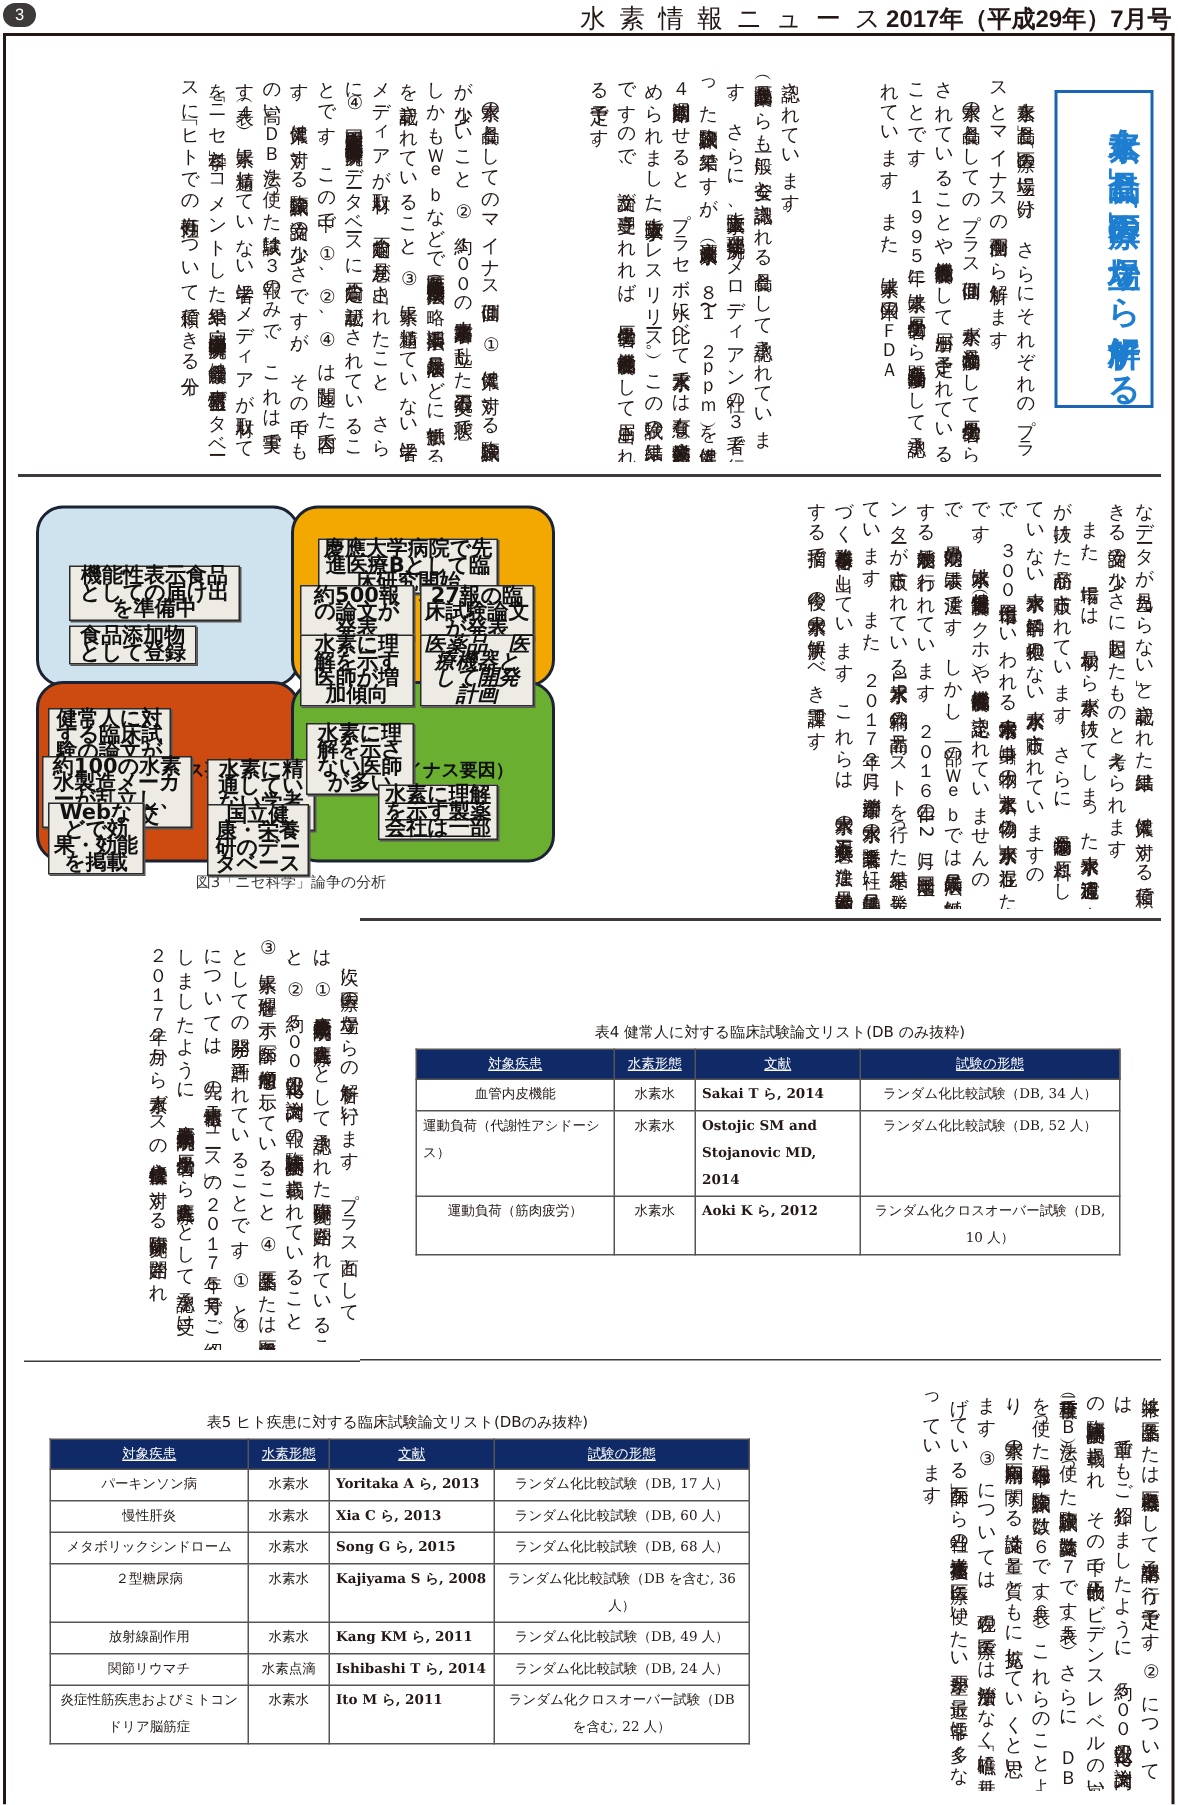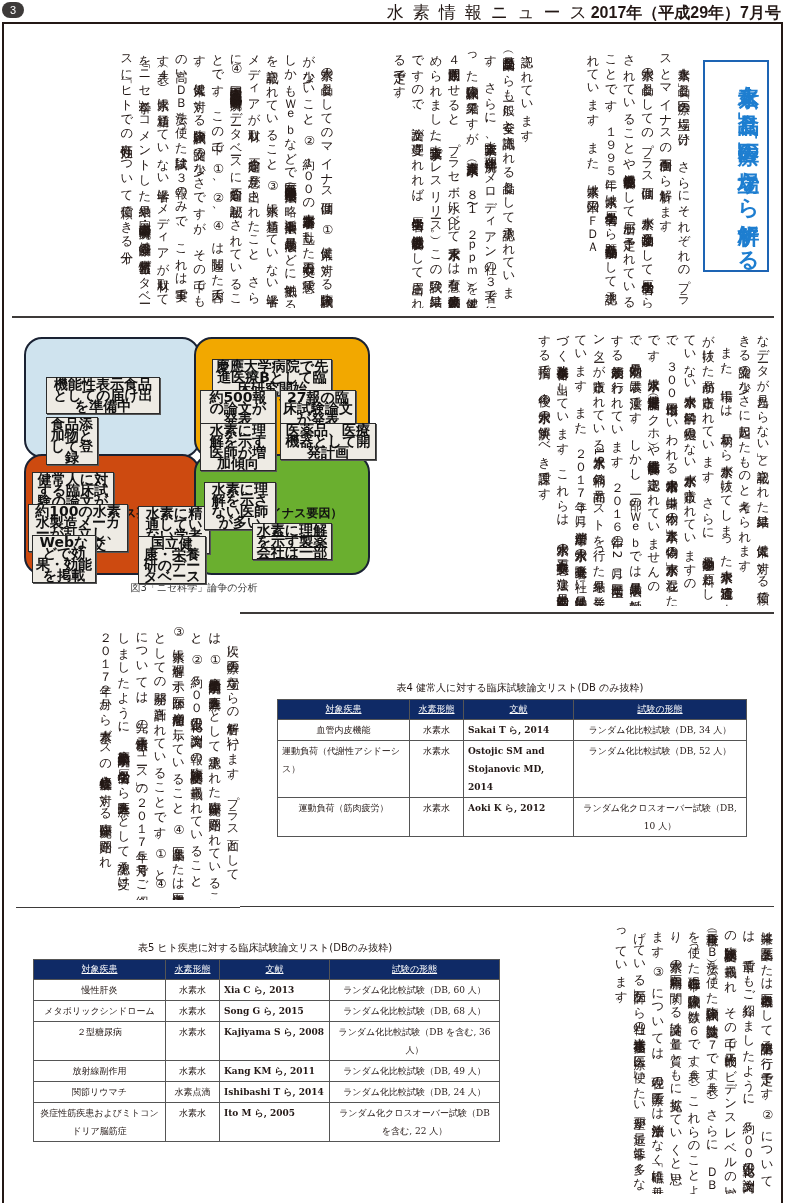--- a/index.html
+++ b/index.html
@@ -82,27 +82,27 @@
     <div class="q-title">医療（プラス要因）</div>
   </div>
   <div class="quad q-bl">
     <div class="q-title">食品（マイナス要因）</div>
   </div>
   <div class="quad q-br">
     <div class="q-title">医療（マイナス要因）</div>
   </div>
 
   <div class="dbox" style="left:22px; top:40px; width:114px;">機能性表示食品としての届け出を準備中</div>
-  <div class="dbox" style="left:22px; top:80px; width:52px;">食品添加物として登録</div>
+  <div class="dbox" style="left:22px; top:80px; width:85px;">食品添加物として登録</div>
 
   <div class="dbox" style="left:188px; top:22px; width:120px;">慶應大学病院で先進医療Bとして臨床研究開始</div>
   <div class="dbox" style="left:176px; top:53px; width:76px;">約500報の論文が発表</div>
   <div class="dbox" style="left:256px; top:53px; width:76px;">27報の臨床試験論文が発表</div>
   <div class="dbox" style="left:176px; top:86px; width:76px;">水素に理解を示す医師が増加傾向</div>
-  <div class="dbox" style="left:256px; top:86px; width:96px;">医薬品、医療機器として開発計画</div>
+  <div class="dbox" style="left:256px; top:86px; width:76px;font-style:italic;">医薬品、医療機器として開発計画</div>
 
   <div class="dbox" style="left:8px; top:135px; width:82px;">健常人に対する臨床試験の論文が少ない</div>
   <div class="dbox" style="left:4px; top:167px; width:100px;">約100の水素水製造メーカーが乱立し、玉石混交</div>
   <div class="dbox" style="left:8px; top:198px; width:64px;">Webなどで効果・効能を掲載</div>
   <div class="dbox" style="left:114px; top:169px; width:72px;">水素に精通していない学者に取材</div>
   <div class="dbox" style="left:114px; top:199px; width:68px;">国立健康・栄養研のデータベース</div>
 
   <div class="dbox" style="left:180px; top:145px; width:72px;">水素に理解を示さない医師が多い</div>
   <div class="dbox" style="left:228px; top:186px; width:80px;text-decoration:underline;">水素に理解を示す製薬会社は一部</div>
 </div>
@@ -154,20 +154,26 @@
   <thead>
     <tr>
       <th style="width:132px;">対象疾患</th>
       <th style="width:54px;">水素形態</th>
       <th style="width:110px;">文献</th>
       <th>試験の形態</th>
     </tr>
   </thead>
   <tbody>
     <tr>
+      <td class="c">パーキンソン病</td>
+      <td class="c">水素水</td>
+      <td class="ref">Yoritaka A ら, 2013</td>
+      <td class="c">ランダム化比較試験（DB, 17 人）</td>
+    </tr>
+    <tr>
       <td class="c">慢性肝炎</td>
       <td class="c">水素水</td>
       <td class="ref">Xia C ら, 2013</td>
       <td class="c">ランダム化比較試験（DB, 60 人）</td>
     </tr>
     <tr>
       <td class="c">メタボリックシンドローム</td>
       <td class="c">水素水</td>
       <td class="ref">Song G ら, 2015</td>
       <td class="c">ランダム化比較試験（DB, 68 人）</td>
@@ -186,21 +192,21 @@
     </tr>
     <tr>
       <td class="c">関節リウマチ</td>
       <td class="c">水素点滴</td>
       <td class="ref">Ishibashi T ら, 2014</td>
       <td class="c">ランダム化比較試験（DB, 24 人）</td>
     </tr>
     <tr>
       <td class="c">炎症性筋疾患およびミトコンドリア脳筋症</td>
       <td class="c">水素水</td>
-      <td class="ref">Ito M ら, 2005</td>
+      <td class="ref">Ito M ら, 2011</td>
       <td class="c">ランダム化クロスオーバー試験（DB を含む, 22 人）</td>
     </tr>
   </tbody>
 </table>
 
 <div class="vcol" style="left:518px; top:922px; width:258px; height:272px;">
   <p class="noind">将来は医薬品または医療機器として承認申請を行う予定です。②については、前章でもご紹介しましたように、約５００報以上の論文（内27報の臨床試験論文）が掲載され、その中で比較的エビデンスレベルの高い二重盲検（ＤＢ）法を使った臨床試験の論文数は７です（表５）。さらに、ＤＢ法を使った現在進行中の臨床試験の数は６です（表６）。これらのことより、水素の医療利用に関する論文は量と質ともに拡充していくと思います。③については、現在の医療では治療法がなく「暗礁に乗り上げている」医師から当社の水素送達技術を医療に使いたい要望が最近、非常に多くなっています。</p>
 </div>
 
 </body></html>

